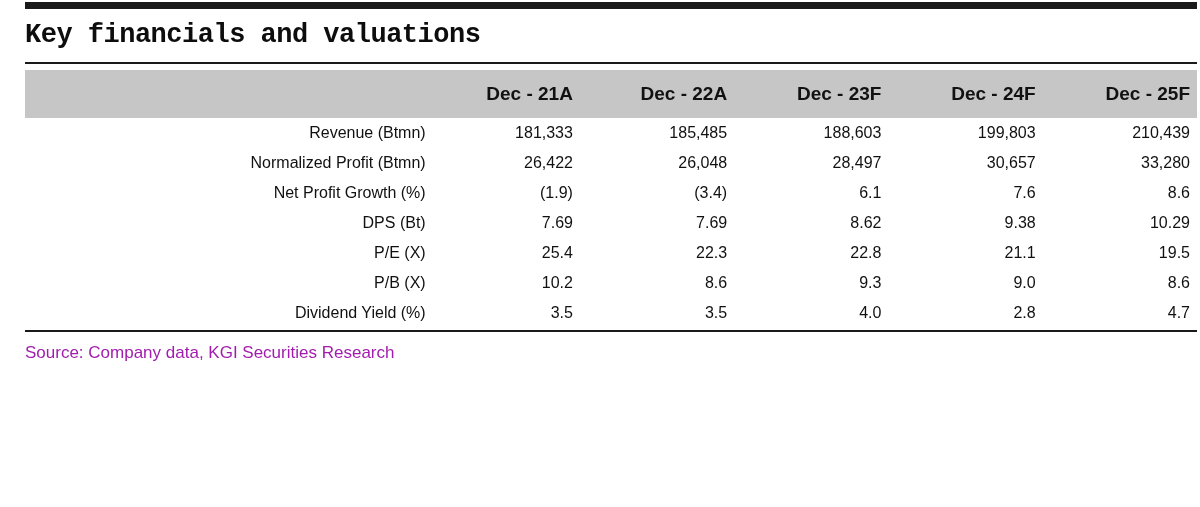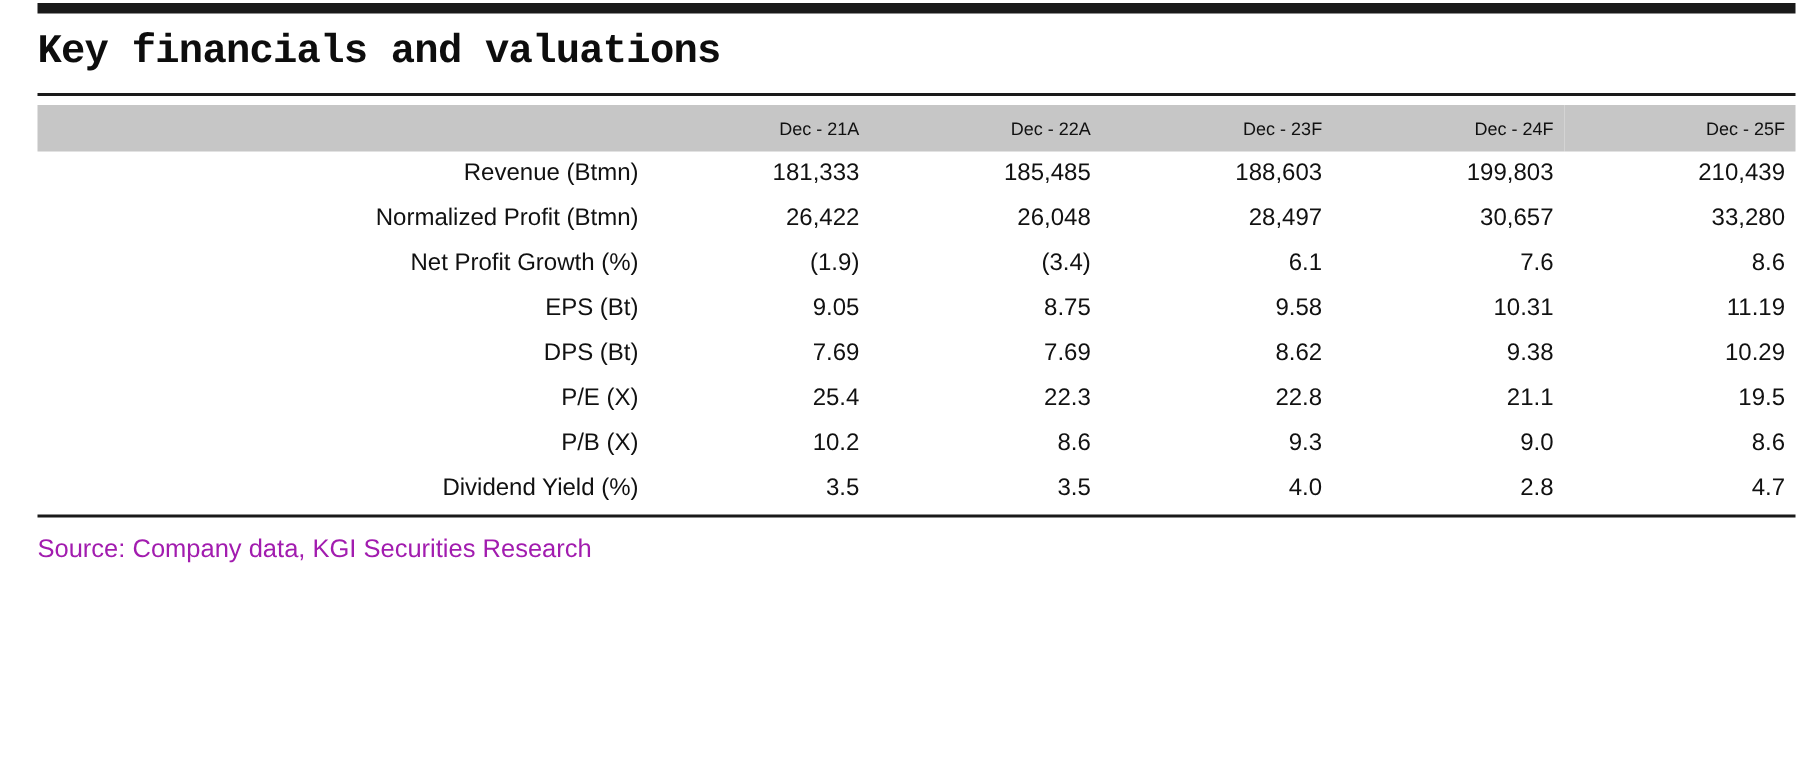--- a/index.html
+++ b/index.html
@@ -40,23 +40,23 @@
   }
   .rule-top { margin-bottom: 6px; }
   .rule-bottom { margin-top: 2px; }
   table.fin-table {
     width: 100%;
     border-collapse: collapse;
     table-layout: fixed;
   }
   .fin-table thead th {
     background: var(--header-bg);
-    height: 31px;
-    font-size: 12px;
-    font-weight: 400;
+    height: 48px;
+    font-size: 19px;
+    font-weight: 700;
     vertical-align: middle;
     white-space: nowrap;
   }
   .fin-table tbody td {
     height: 30px;
     font-size: 16px;
     font-weight: 400;
     vertical-align: middle;
     white-space: nowrap;
   }
@@ -116,28 +116,20 @@
         </tr>
         <tr>
           <td class="col-label">Net Profit Growth (%)</td>
           <td class="col-num">(1.9)</td>
           <td class="col-num">(3.4)</td>
           <td class="col-num">6.1</td>
           <td class="col-num">7.6</td>
           <td class="col-num">8.6</td>
         </tr>
         <tr>
-          <td class="col-label">EPS (Bt)</td>
-          <td class="col-num">9.05</td>
-          <td class="col-num">8.75</td>
-          <td class="col-num">9.58</td>
-          <td class="col-num">10.31</td>
-          <td class="col-num">11.19</td>
-        </tr>
-        <tr>
           <td class="col-label">DPS (Bt)</td>
           <td class="col-num">7.69</td>
           <td class="col-num">7.69</td>
           <td class="col-num">8.62</td>
           <td class="col-num">9.38</td>
           <td class="col-num">10.29</td>
         </tr>
         <tr>
           <td class="col-label">P/E (X)</td>
           <td class="col-num">25.4</td>

